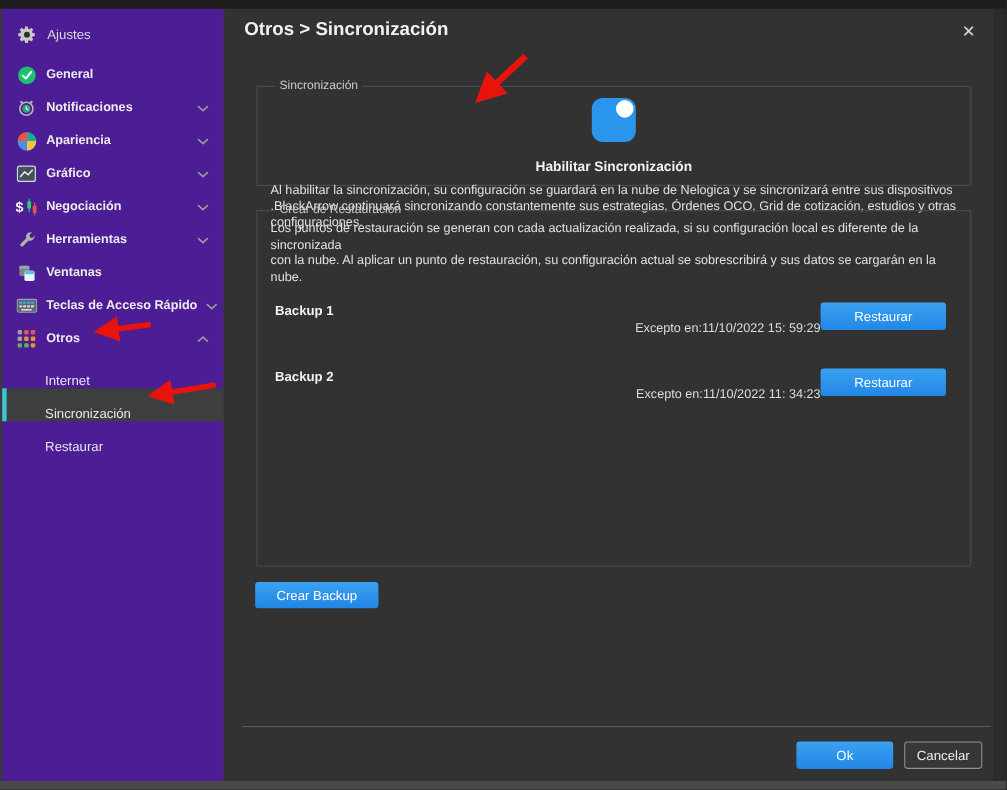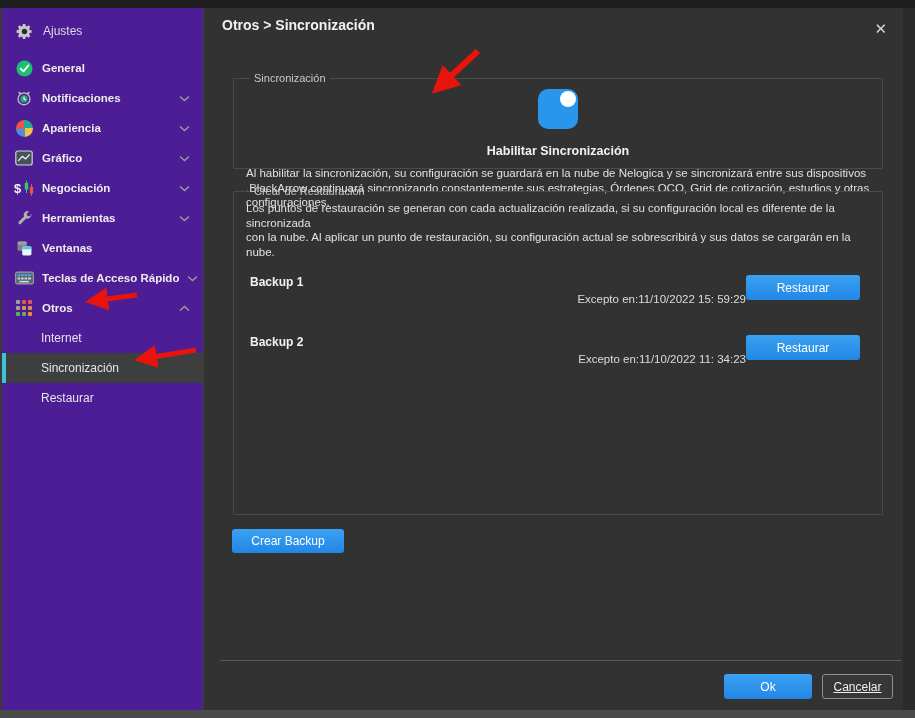--- a/index.html
+++ b/index.html
@@ -19,21 +19,21 @@
     position:absolute; left:0; top:8px; width:204px; height:702px;
     background:#4c1d95; border-left:2px solid #3a3a3a; border-right:1px solid #3d3d3d;
   }
   .sb-header { display:flex; align-items:center; gap:9px; padding:13px 0 12px 12px; }
   .sb-header .label { font-size:12px; color:#dcdcdc; }
   .sb-item {
     position:relative; display:flex; align-items:center; gap:8px;
     height:30px; padding-left:12px; cursor:pointer; color:#ececec;
   }
   .sb-item .label { font-size:11.5px; font-weight:bold; white-space:nowrap; }
-  .sb-sub { padding-left:39px; }
+  .sb-sub { padding-left:39px;align-items:flex-end; }
   .sb-sub .label { font-weight:normal; font-size:12px; color:#e6e6e6; }
   .sb-item.selected { background:#3d3e3e; }
   .sb-item.selected::before {
     content:""; position:absolute; left:0; top:0; bottom:0; width:4px; background:#3fc3d6;
   }
   .sb-icon { width:20px; height:20px; display:flex; align-items:center; justify-content:center; flex:0 0 20px; }
   .chev { margin-left:auto; margin-right:13px; display:flex; }
 
   
   .pie {
@@ -41,21 +41,21 @@
     background:conic-gradient(#26a69a 0 25%, #f2c340 25% 50%, #4a90e2 50% 75%, #ef5346 75% 100%);
   }
   .dots-grid { display:grid; grid-template-columns:repeat(3,4px); grid-template-rows:repeat(3,4px); gap:2px; }
   .dots-grid i { width:4px; height:4px; border-radius:1px; display:block; }
 
   
   #main {
     position:absolute; left:204px; top:8px; width:699px; height:702px;
     background:#323232;
   }
-  .title { position:absolute; left:18px; top:9px; font-size:14px; font-weight:bold; color:#f2f2f2; }
+  .title { position:absolute; left:18px; top:9px; font-size:17px; font-weight:bold; color:#f2f2f2; }
   .close-x { position:absolute; right:10px; top:10px; font-size:15px; color:#d8d8d8; cursor:pointer; padding:2px 6px; }
 
   fieldset {
     position:absolute; left:29px; width:650px;
     border:1px solid #4a4a4a; border-radius:1px; padding:0 12px;
   }
   fieldset legend { font-size:11px; color:#c9c9c9; padding:0 4px; margin-left:4px; }
   #fs-sync { top:64px; height:97px; }
   #fs-restore { top:177px; height:330px; }
 
@@ -84,21 +84,21 @@
     font-family:"Liberation Sans", sans-serif; cursor:pointer;
   }
   .btn-restore { width:114px; height:25px; margin-right:10px; }
   .btn-create { position:absolute; left:28px; top:521px; width:112px; height:24px; }
 
   .footer-divider { position:absolute; left:16px; right:2px; top:652px; height:1px; background:#5a5a5a; }
   .footer-buttons { position:absolute; top:666px; right:10px; display:flex; gap:10px; }
   .btn-ok { width:88px; height:25px; font-weight:normal; }
   .btn-cancel {
     width:71px; height:25px; background:#373737; border:1px solid #8f8f8f; border-radius:3px;
-    color:#efefef; font-size:12px; font-family:"Liberation Sans", sans-serif; cursor:pointer;text-decoration:underline;
+    color:#efefef; font-size:12px; font-family:"Liberation Sans", sans-serif; cursor:pointer;
   }
 
   
   #arrows { position:absolute; left:0; top:0; width:915px; height:718px; pointer-events:none; z-index:50; }
 </style>
 </head>
 <body>
 
 <div id="app">
   <div class="frame-top"></div>

